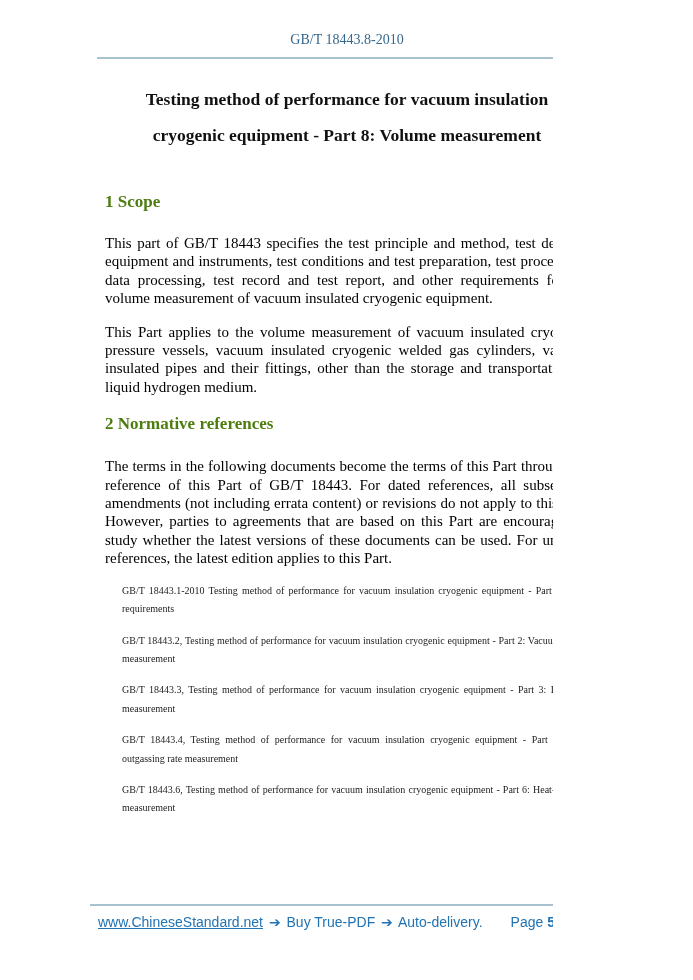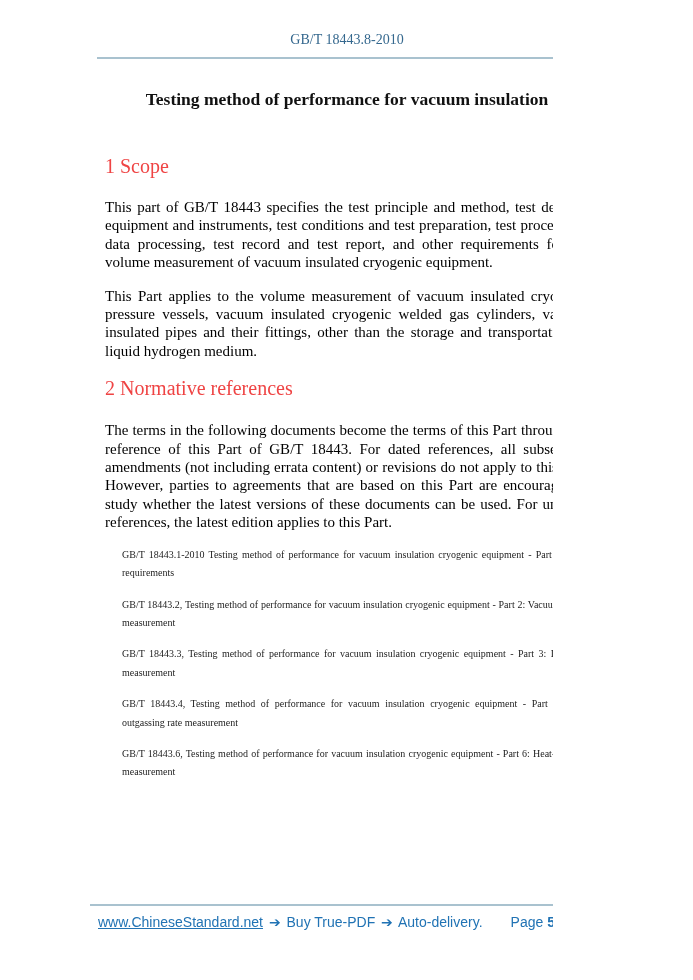--- a/index.html
+++ b/index.html
@@ -41,24 +41,24 @@
     margin-top: 22px;
     text-align: center;
     font-weight: bold;
     font-size: 17.5px;
     line-height: 36px;
     color: #111;
   }
   h2.section-heading {
     margin-top: 38px;
     padding-left: 8px;
-    font-size: 20px;
+    font-size: 17px;
     line-height: 22px;
-    font-weight: normal;
-    color: #ef4444;
+    font-weight: bold;
+    color: #4d7c0f;
   }
   h2.section-heading.second { margin-top: 17px; }
   p.body-para {
     margin-top: 15px;
     padding-left: 8px;
     padding-right: 7px;
     font-size: 15px;
     line-height: 18.4px;
     text-align: justify;
     color: #000000;
@@ -114,20 +114,21 @@
 <div class="page">
 
   <div class="content">
 
     <div class="doc-number">GB/T 18443.8-2010</div>
 
     <div class="header-rule"></div>
 
     <div class="doc-title">
       <div>Testing method of performance for vacuum insulation</div>
+      <div>cryogenic equipment - Part 8: Volume measurement</div>
     </div>
 
     <h2 class="section-heading">1 Scope</h2>
 
     <p class="body-para first">This part of GB/T 18443 specifies the test principle and method, test devices, equipment and instruments, test conditions and test preparation, test procedures, data processing, test record and test report, and other requirements for the volume measurement of vacuum insulated cryogenic equipment.</p>
 
     <p class="body-para">This Part applies to the volume measurement of vacuum insulated cryogenic pressure vessels, vacuum insulated cryogenic welded gas cylinders, vacuum insulated pipes and their fittings, other than the storage and transportation of liquid hydrogen medium.</p>
 
     <h2 class="section-heading second">2 Normative references</h2>
 

